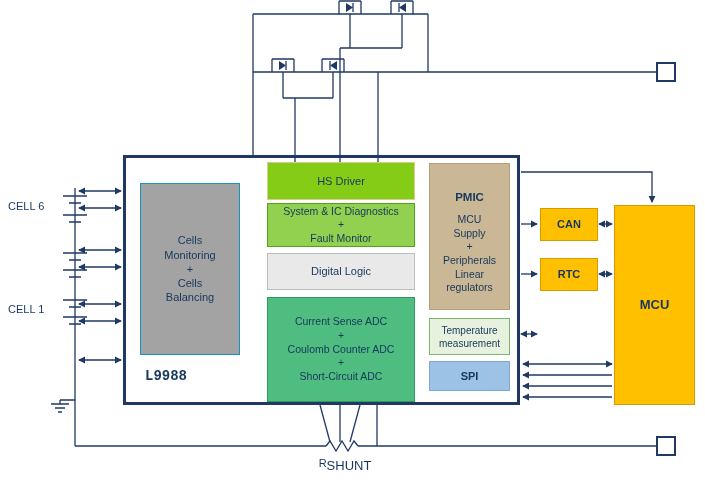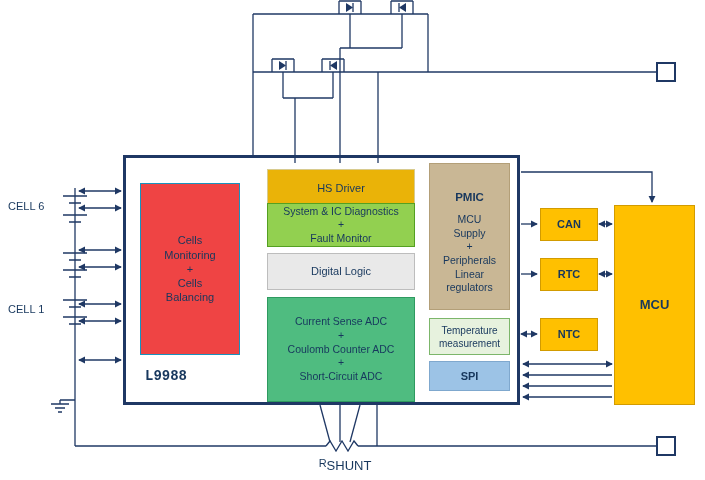--- a/index.html
+++ b/index.html
@@ -3,22 +3,22 @@
 <meta charset="utf-8">
 <style>
   * { margin:0; padding:0; box-sizing:border-box; }
   body { font-family:"Liberation Sans", sans-serif; background:#ffffff; }
   #canvas { position:relative; width:705px; height:480px; background:#ffffff; overflow:hidden; }
   #wires { position:absolute; left:0; top:0; z-index:0; }
   .box { position:absolute; z-index:1; display:flex; align-items:center; justify-content:center;
          text-align:center; color:#17375D; white-space:pre-line; line-height:1.3; font-size:10.5px; }
   .main-box { position:absolute; z-index:1; left:123px; top:155px; width:397px; height:250px;
               border:3px solid #1F3864; background:transparent; }
-  .cells-mon { left:140px; top:183px; width:100px; height:172px; background:#ef4444; border:1px solid #1893BE; font-size:11px; }
-  .hs-driver { left:267px; top:169px; width:148px; height:38px; background:#eab308; border:1px solid #D8CB8E; font-size:11px; }
+  .cells-mon { left:140px; top:183px; width:100px; height:172px; background:#a3a3a3; border:1px solid #1893BE; font-size:11px; }
+  .hs-driver { left:267px; top:162px; width:148px; height:38px; background:#84cc16; border:1px solid #D8CB8E; font-size:11px; }
   .diag      { left:267px; top:203px; width:148px; height:44px; background:#92D050; border:1px solid #54A021; }
   .dlogic    { left:267px; top:253px; width:148px; height:37px; background:#E9E9E9; border:1px solid #BDBDBD; font-size:11px; }
   .adc       { left:267px; top:297px; width:148px; height:105px; background:#4FBC80; border:1px solid #2E9A60; }
   .pmic      { left:429px; top:163px; width:81px; height:147px; background:#C9B795; border:1px solid #B39F78;
                flex-direction:column; justify-content:center; padding-top:12px; }
   .pmic-title { font-weight:bold; font-size:11.5px; }
   .pmic-body  { margin-top:8px; font-size:10.5px; white-space:pre-line; }
   .temp      { left:429px; top:318px; width:81px; height:37px; background:#E7F2DE; border:1px solid #7CB66A; font-size:10px; }
   .spi       { left:429px; top:361px; width:81px; height:30px; background:#9CC3E6; border:1px solid #7FA8CE; font-size:11px; font-weight:600; }
   .yellow    { background:#FFC000; border:1px solid #D29B00; font-weight:bold; font-size:11px; }
@@ -164,21 +164,20 @@
 Linear
 regulators</div>
   </div>
 
   <div class="box temp">Temperature
 measurement</div>
   <div class="box spi">SPI</div>
 
   <div class="box yellow can">CAN</div>
   <div class="box yellow rtc">RTC</div>
-  <div class="box yellow ntc">NTC</div>
   <div class="box yellow mcu">MCU</div>
 
   <div class="terminal t-top"></div>
   <div class="terminal t-bottom"></div>
 
   <div class="shunt-label">
     <span>R</span><sub>SHUNT</sub>
   </div>
 
 </div>

